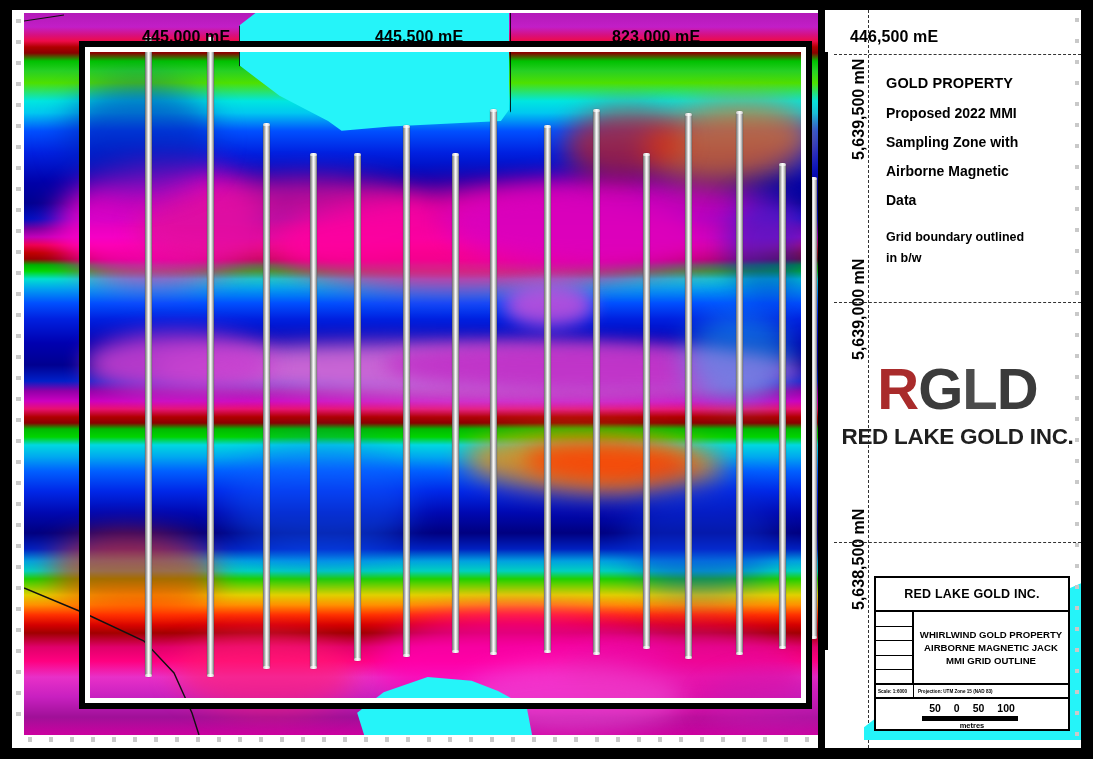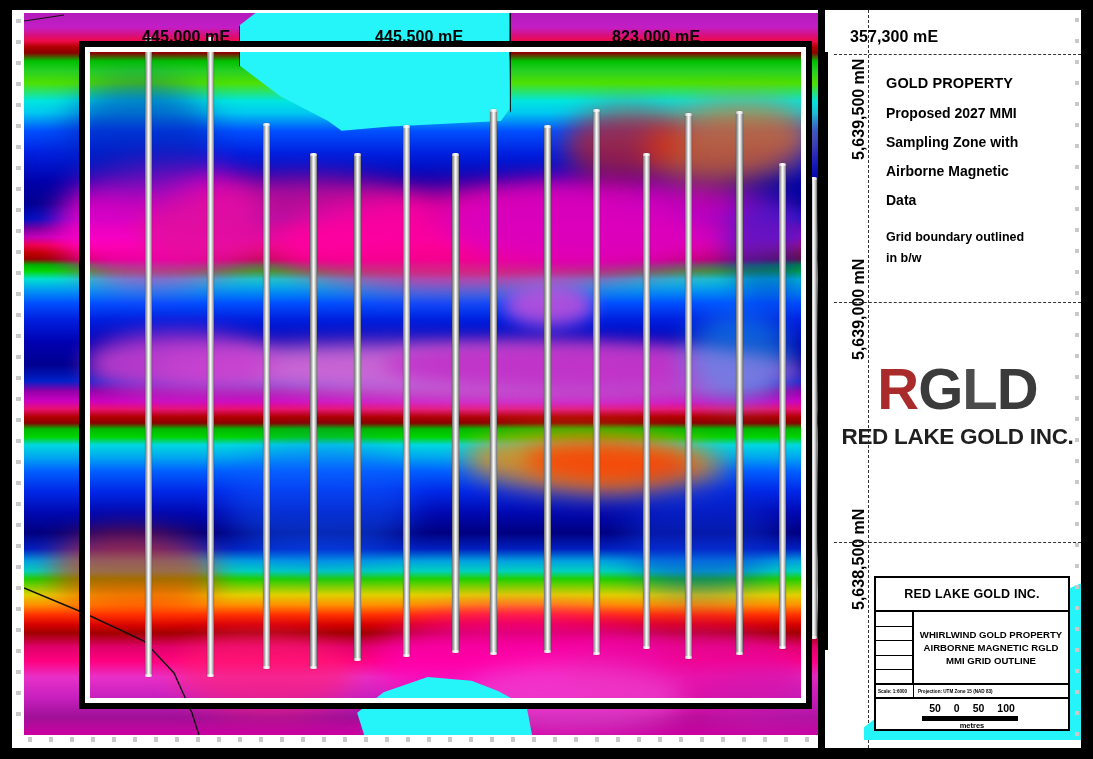--- a/index.html
+++ b/index.html
@@ -464,21 +464,21 @@
     <div class="dotline-v" style="left:34px"></div>
 
     <div id="coord-right-labels">
           <div class="coord-right" style="left: 16px; top: 150px;">5,639,500 mN</div>
           <div class="coord-right" style="left: 16px; top: 350px;">5,639,000 mN</div>
           <div class="coord-right" style="left: 16px; top: 600px;">5,638,500 mN</div>
         </div>
 
     <div id="title-block-text">
       <div class="big">GOLD PROPERTY</div>
-      <div class="sub">Proposed 2027 MMI</div>
+      <div class="sub">Proposed 2022 MMI</div>
       <div class="sub">Sampling Zone with</div>
       <div class="sub">Airborne Magnetic</div>
       <div class="sub">Data</div>
       <div class="note">Grid boundary outlined</div>
       <div class="note" style="margin-top:0">in b/w</div>
     </div>
 
     <div id="logo-wrap">
       <div id="logo-mark"><span class="r">R</span><span class="g">G</span><span class="l">L</span><span class="d">D</span></div>
       <div id="logo-name">RED LAKE GOLD INC.</div>
@@ -494,21 +494,21 @@
       <div id="tb-row2">
         <div id="tb-left">
           <div></div>
           <div></div>
           <div></div>
           <div></div>
           <div></div>
         </div>
         <div id="tb-right">
           <span>WHIRLWIND GOLD PROPERTY</span>
-          <span>AIRBORNE MAGNETIC RGLD</span>
+          <span>AIRBORNE MAGNETIC JACK</span>
           <span>MMI GRID OUTLINE</span>
         </div>
       </div>
       <div id="tb-row3">
         <div id="tb-scale">
           <span>Scale: 1:6000</span>
         </div>
         <div id="tb-proj">
           <span>Projection: UTM Zone 15 (NAD 83)</span>
         </div>
@@ -518,21 +518,21 @@
               <span>50</span>
               <span>0</span>
               <span>50</span>
               <span>100</span>
             </div>
         <div id="sb-bar"></div>
         <div id="sb-unit">metres</div>
       </div>
     </div>
 
-  <div class="coord-top" style="left: 16px;">357,300 mE</div>
+  <div class="coord-top" style="left: 16px;">446,500 mE</div>
         <div class="tick" style="position: absolute; left: 241px; top: 8px; width: 4px; height: 4px;"></div>
         <div class="tick" style="position: absolute; left: 241px; top: 29px; width: 4px; height: 4px;"></div>
         <div class="tick" style="position: absolute; left: 241px; top: 50px; width: 4px; height: 4px;"></div>
         <div class="tick" style="position: absolute; left: 241px; top: 71px; width: 4px; height: 4px;"></div>
         <div class="tick" style="position: absolute; left: 241px; top: 92px; width: 4px; height: 4px;"></div>
         <div class="tick" style="position: absolute; left: 241px; top: 113px; width: 4px; height: 4px;"></div>
         <div class="tick" style="position: absolute; left: 241px; top: 134px; width: 4px; height: 4px;"></div>
         <div class="tick" style="position: absolute; left: 241px; top: 155px; width: 4px; height: 4px;"></div>
         <div class="tick" style="position: absolute; left: 241px; top: 176px; width: 4px; height: 4px;"></div>
         <div class="tick" style="position: absolute; left: 241px; top: 197px; width: 4px; height: 4px;"></div>

